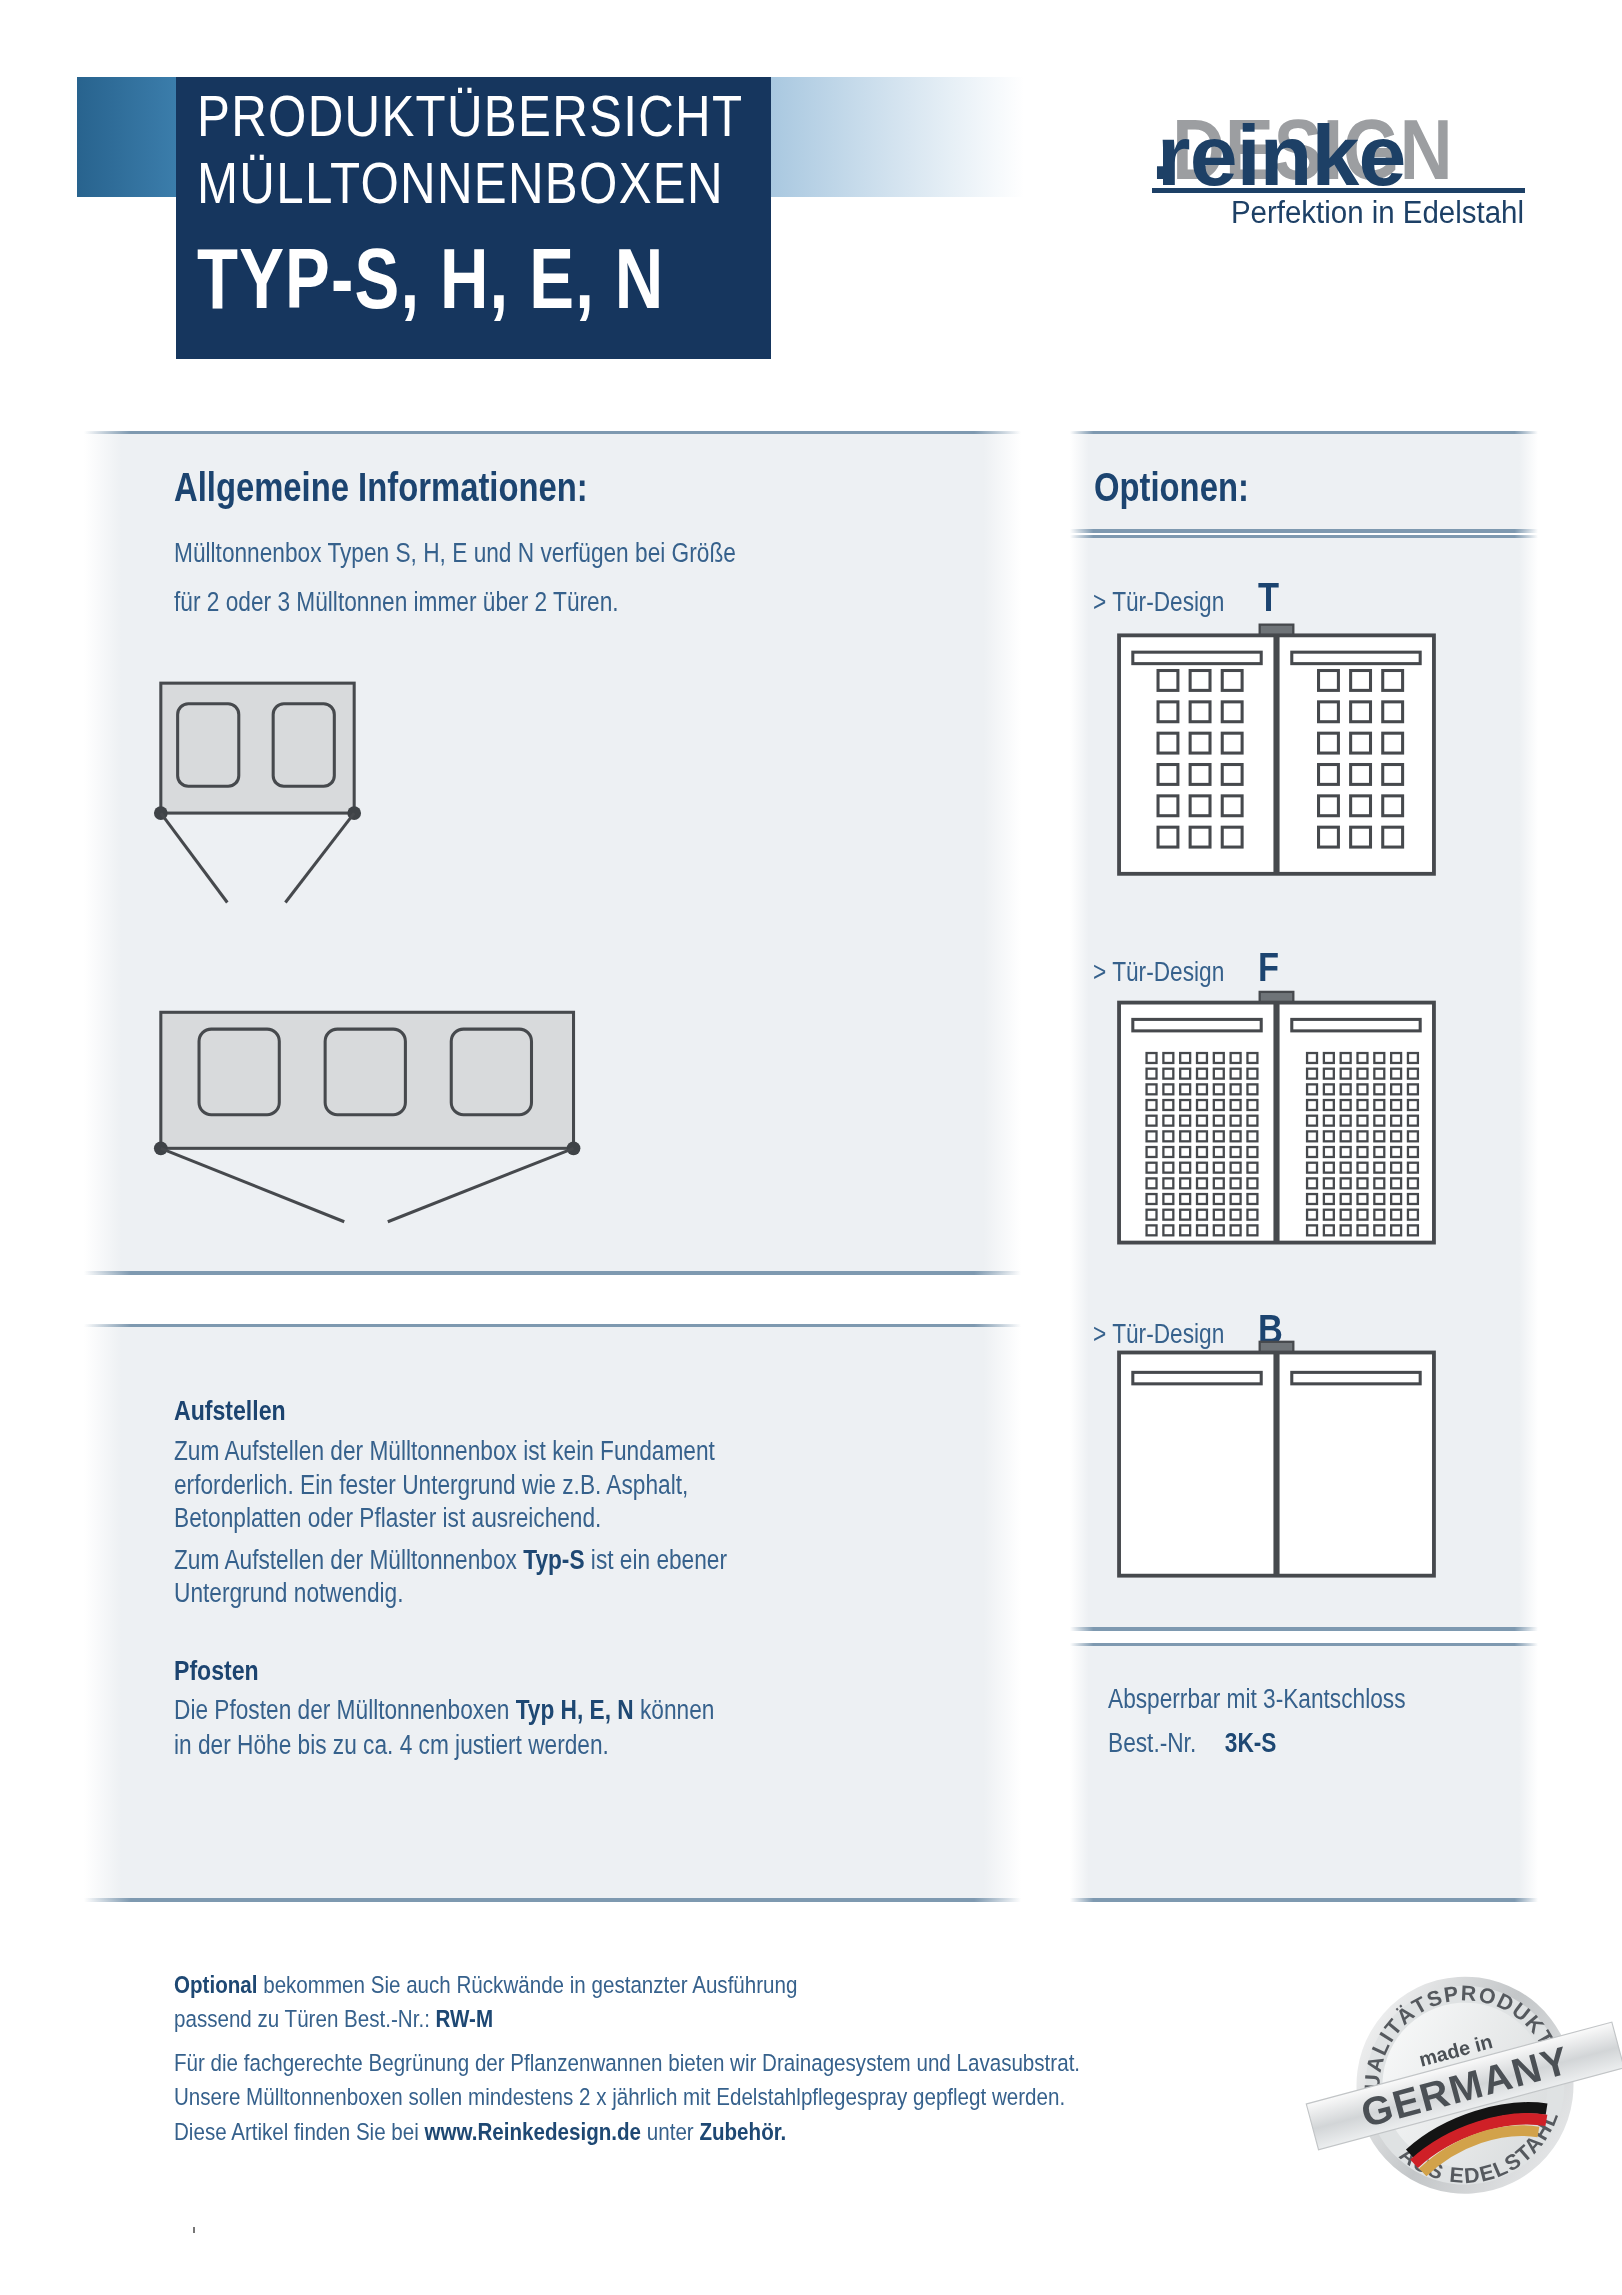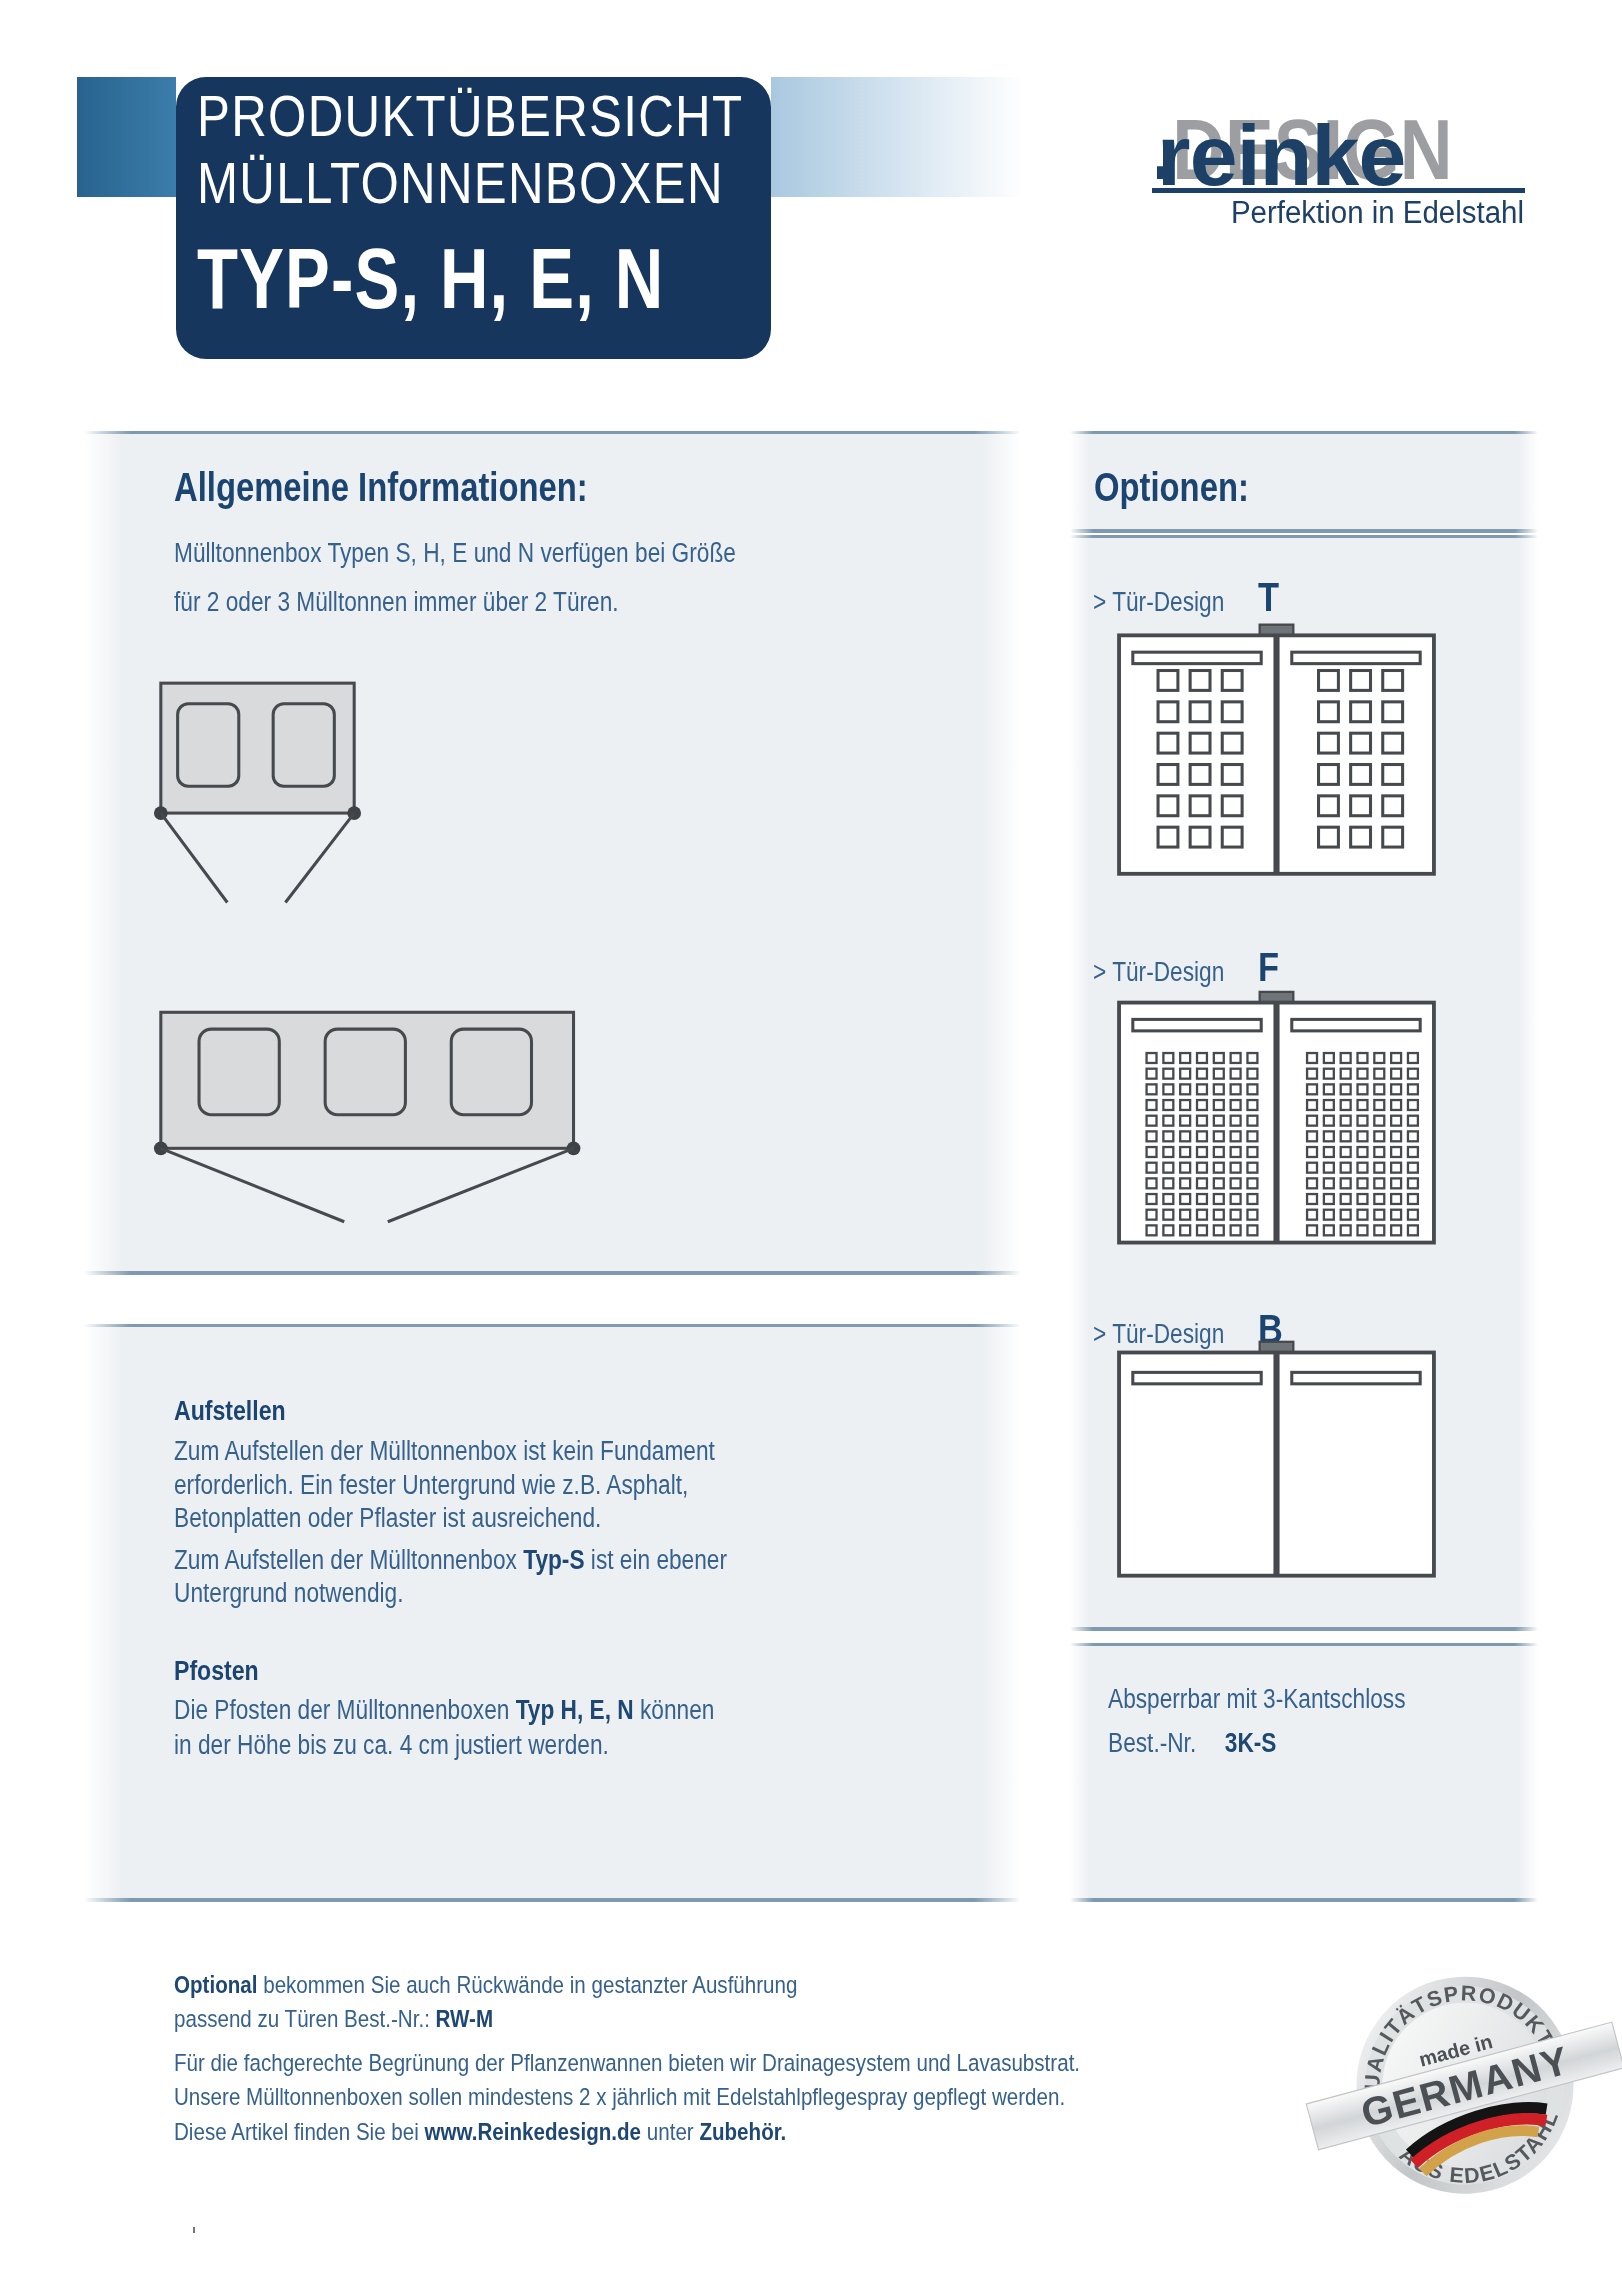--- a/index.html
+++ b/index.html
@@ -2,21 +2,21 @@
 <html style="font-size:12.2px"><head>
 <meta charset="utf-8">
 <style>
   html,body{margin:0;padding:0;background:#fff;}
   .page{position:relative;width:1623px;height:2295px;background:#fff;overflow:hidden;
         font-family:"Liberation Sans",sans-serif;}
 
   
   .band-left{position:absolute;left:77px;top:77px;width:99px;height:120px;
              background:linear-gradient(90deg,#28638e,#3b7dab);}
-  .header-block{position:absolute;left:176px;top:77px;width:595px;height:282px;background:#16365e;border-radius:30px;}
+  .header-block{position:absolute;left:176px;top:77px;width:595px;height:282px;background:#16365e;}
   .band-right{position:absolute;left:771px;top:77px;width:253px;height:120px;
               background:linear-gradient(90deg,#a9c8e0,#ffffff);}
   .kicker{position:absolute;left:21.4px;top:4.6px;color:#fff;font-size:58px;line-height:67px;
           font-weight:400;letter-spacing:1.5px;transform:scaleX(.85);transform-origin:0 0;white-space:nowrap;}
   .headline{position:absolute;left:21.4px;top:155px;color:#fff;font-size:86px;line-height:92px;
             font-weight:bold;letter-spacing:1.5px;transform:scaleX(.78);transform-origin:0 0;white-space:nowrap;}
 
   
   .logo-reinke{position:absolute;left:1157px;top:64px;font-size:86px;line-height:86px;font-weight:bold;
                color:#1d4066;letter-spacing:-0.8px;z-index:3;white-space:nowrap;margin-top:48px;}

